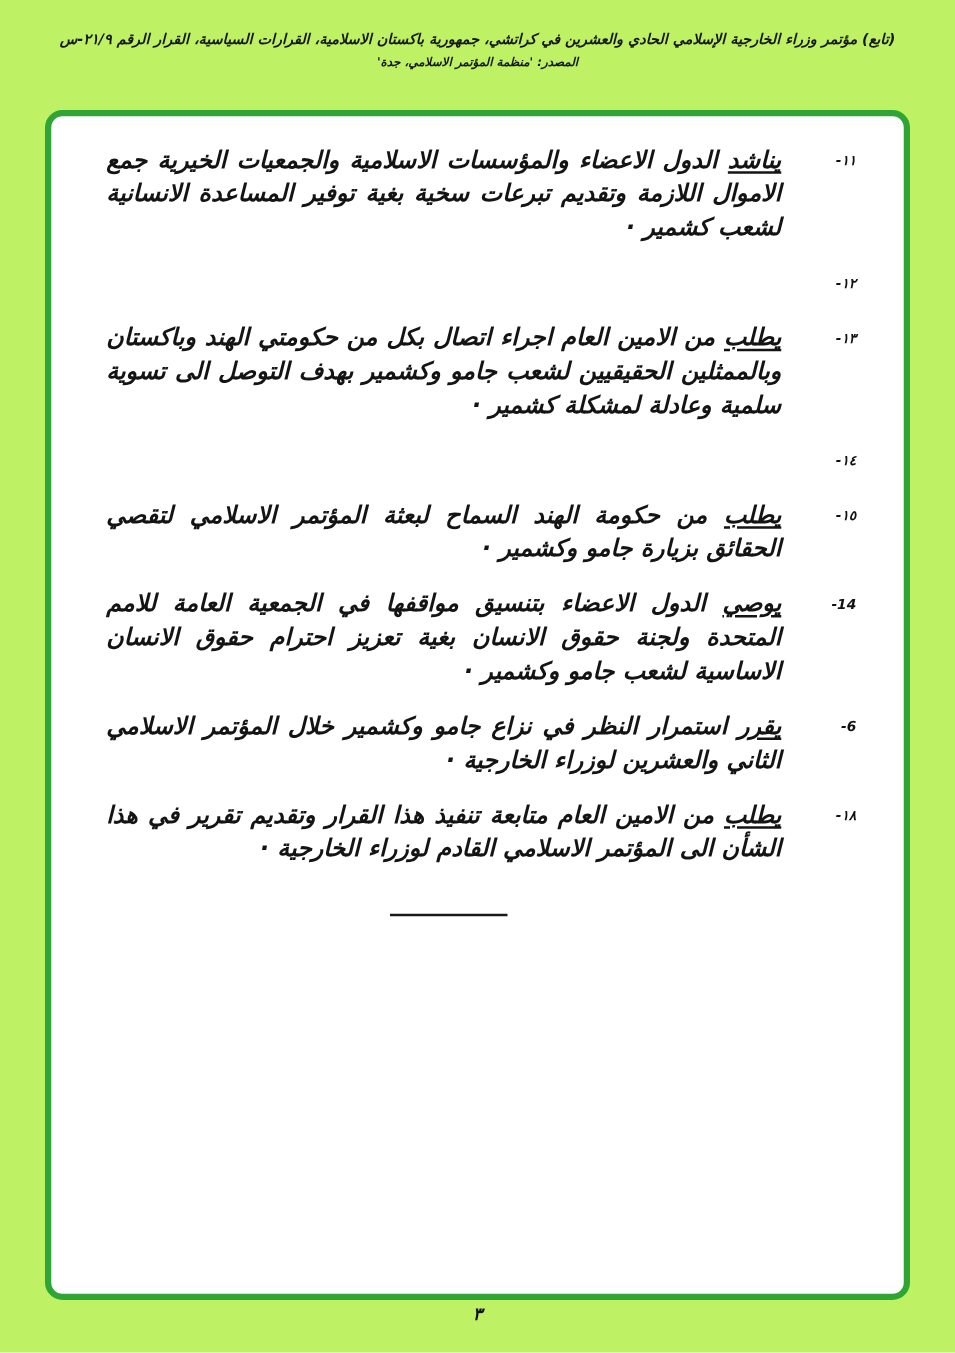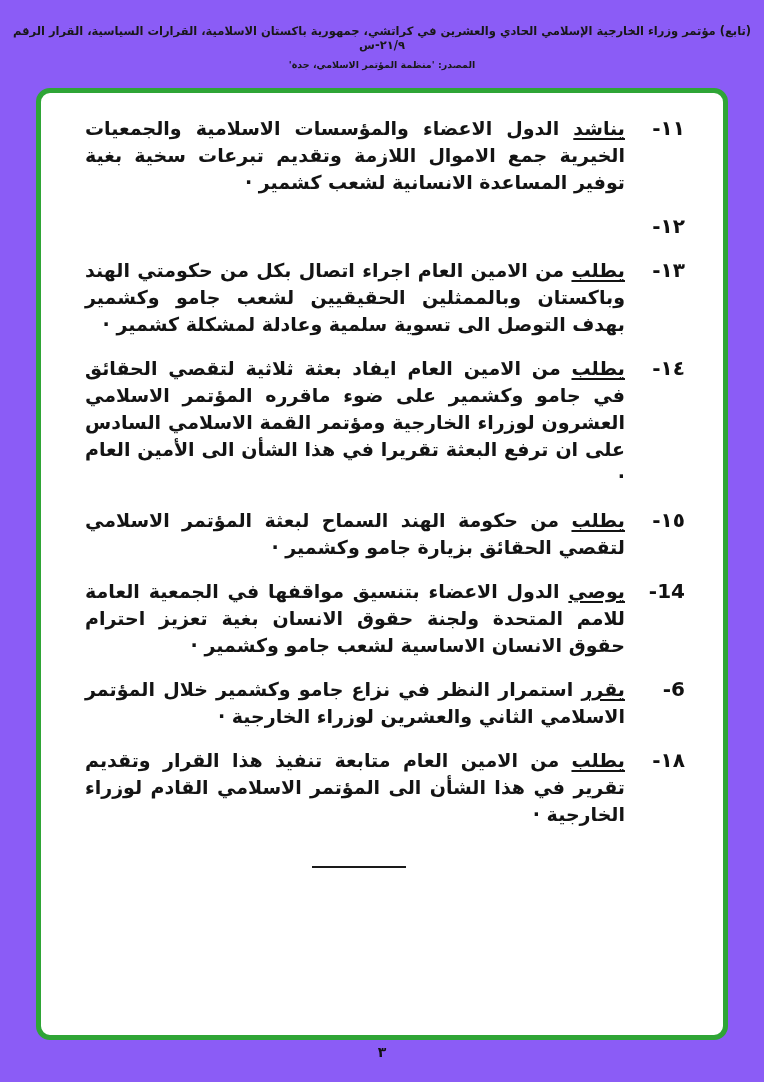--- a/index.html
+++ b/index.html
@@ -6,22 +6,23 @@
   html, body { background: #ffffff; }
   body {
     width: 764px; height: 1082px;
     font-family: "DejaVu Sans", sans-serif;
     color: #111111;
     overflow: hidden;
   }
   .page {
     position: relative;
     width: 764px; height: 1082px;
-    background: #8b5cf6;
+    background: #bef264;
     direction: rtl;
+    font-style: italic;
   }
   .doc-header {
     position: absolute;
     top: 24px; left: 10px; right: 10px;
     text-align: center;
     color: #181818;
   }
   .header-line1 { font-size: 11.5px; font-weight: 700; letter-spacing: 0; }
   .header-line2 { font-size: 9.5px; font-weight: 700; margin-top: 7px; text-align: center; }
   .frame {
@@ -35,21 +36,21 @@
   }
   .resolution-list { list-style: none; }
   .res-item {
     display: flex;
     align-items: flex-start;
     gap: 14px;
     margin-bottom: 17px;
   }
   .item-number {
     flex: 0 0 46px;
-    font-size: 20px;
+    font-size: 11px;
     font-weight: 700;
     line-height: 27px;
     white-space: nowrap;
   }
   .item-text {
     flex: 1;
     font-size: 19px;
     font-weight: 700;
     line-height: 27px;
     text-align: justify;
@@ -93,21 +94,20 @@
         </li>
         <li class="res-item">
           <span class="item-number">١٢-</span>
         </li>
         <li class="res-item">
           <span class="item-number">١٣-</span>
           <p class="item-text"><span class="lead">يطلب</span> من الامين العام اجراء اتصال بكل من حكومتي الهند وباكستان وبالممثلين الحقيقيين لشعب جامو وكشمير بهدف التوصل الى تسوية سلمية وعادلة لمشكلة كشمير ·</p>
         </li>
         <li class="res-item">
           <span class="item-number">١٤-</span>
-          <p class="item-text"><span class="lead">يطلب</span> من الامين العام ايفاد بعثة ثلاثية لتقصي الحقائق في جامو وكشمير على ضوء ماقرره المؤتمر الاسلامي العشرون لوزراء الخارجية ومؤتمر القمة الاسلامي السادس على ان ترفع البعثة تقريرا في هذا الشأن الى الأمين العام ·</p>
         </li>
         <li class="res-item">
           <span class="item-number">١٥-</span>
           <p class="item-text"><span class="lead">يطلب</span> من حكومة الهند السماح لبعثة المؤتمر الاسلامي لتقصي الحقائق بزيارة جامو وكشمير ·</p>
         </li>
         <li class="res-item">
           <span class="item-number">14-</span>
           <p class="item-text"><span class="lead">يوصي</span> الدول الاعضاء بتنسيق مواقفها في الجمعية العامة للامم المتحدة ولجنة حقوق الانسان بغية تعزيز احترام حقوق الانسان الاساسية لشعب جامو وكشمير ·</p>
         </li>
         <li class="res-item">

